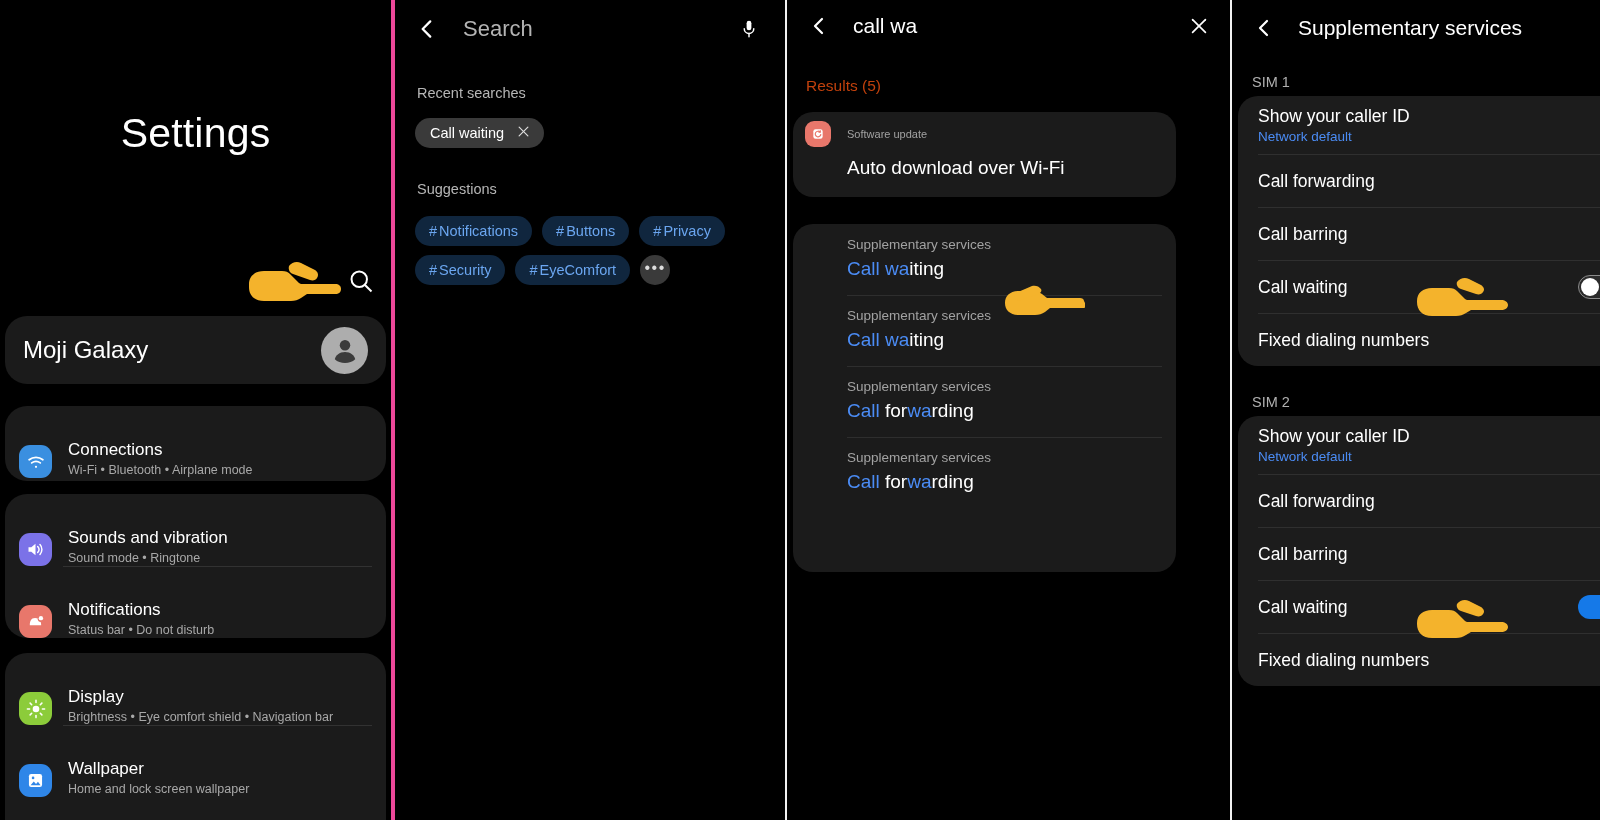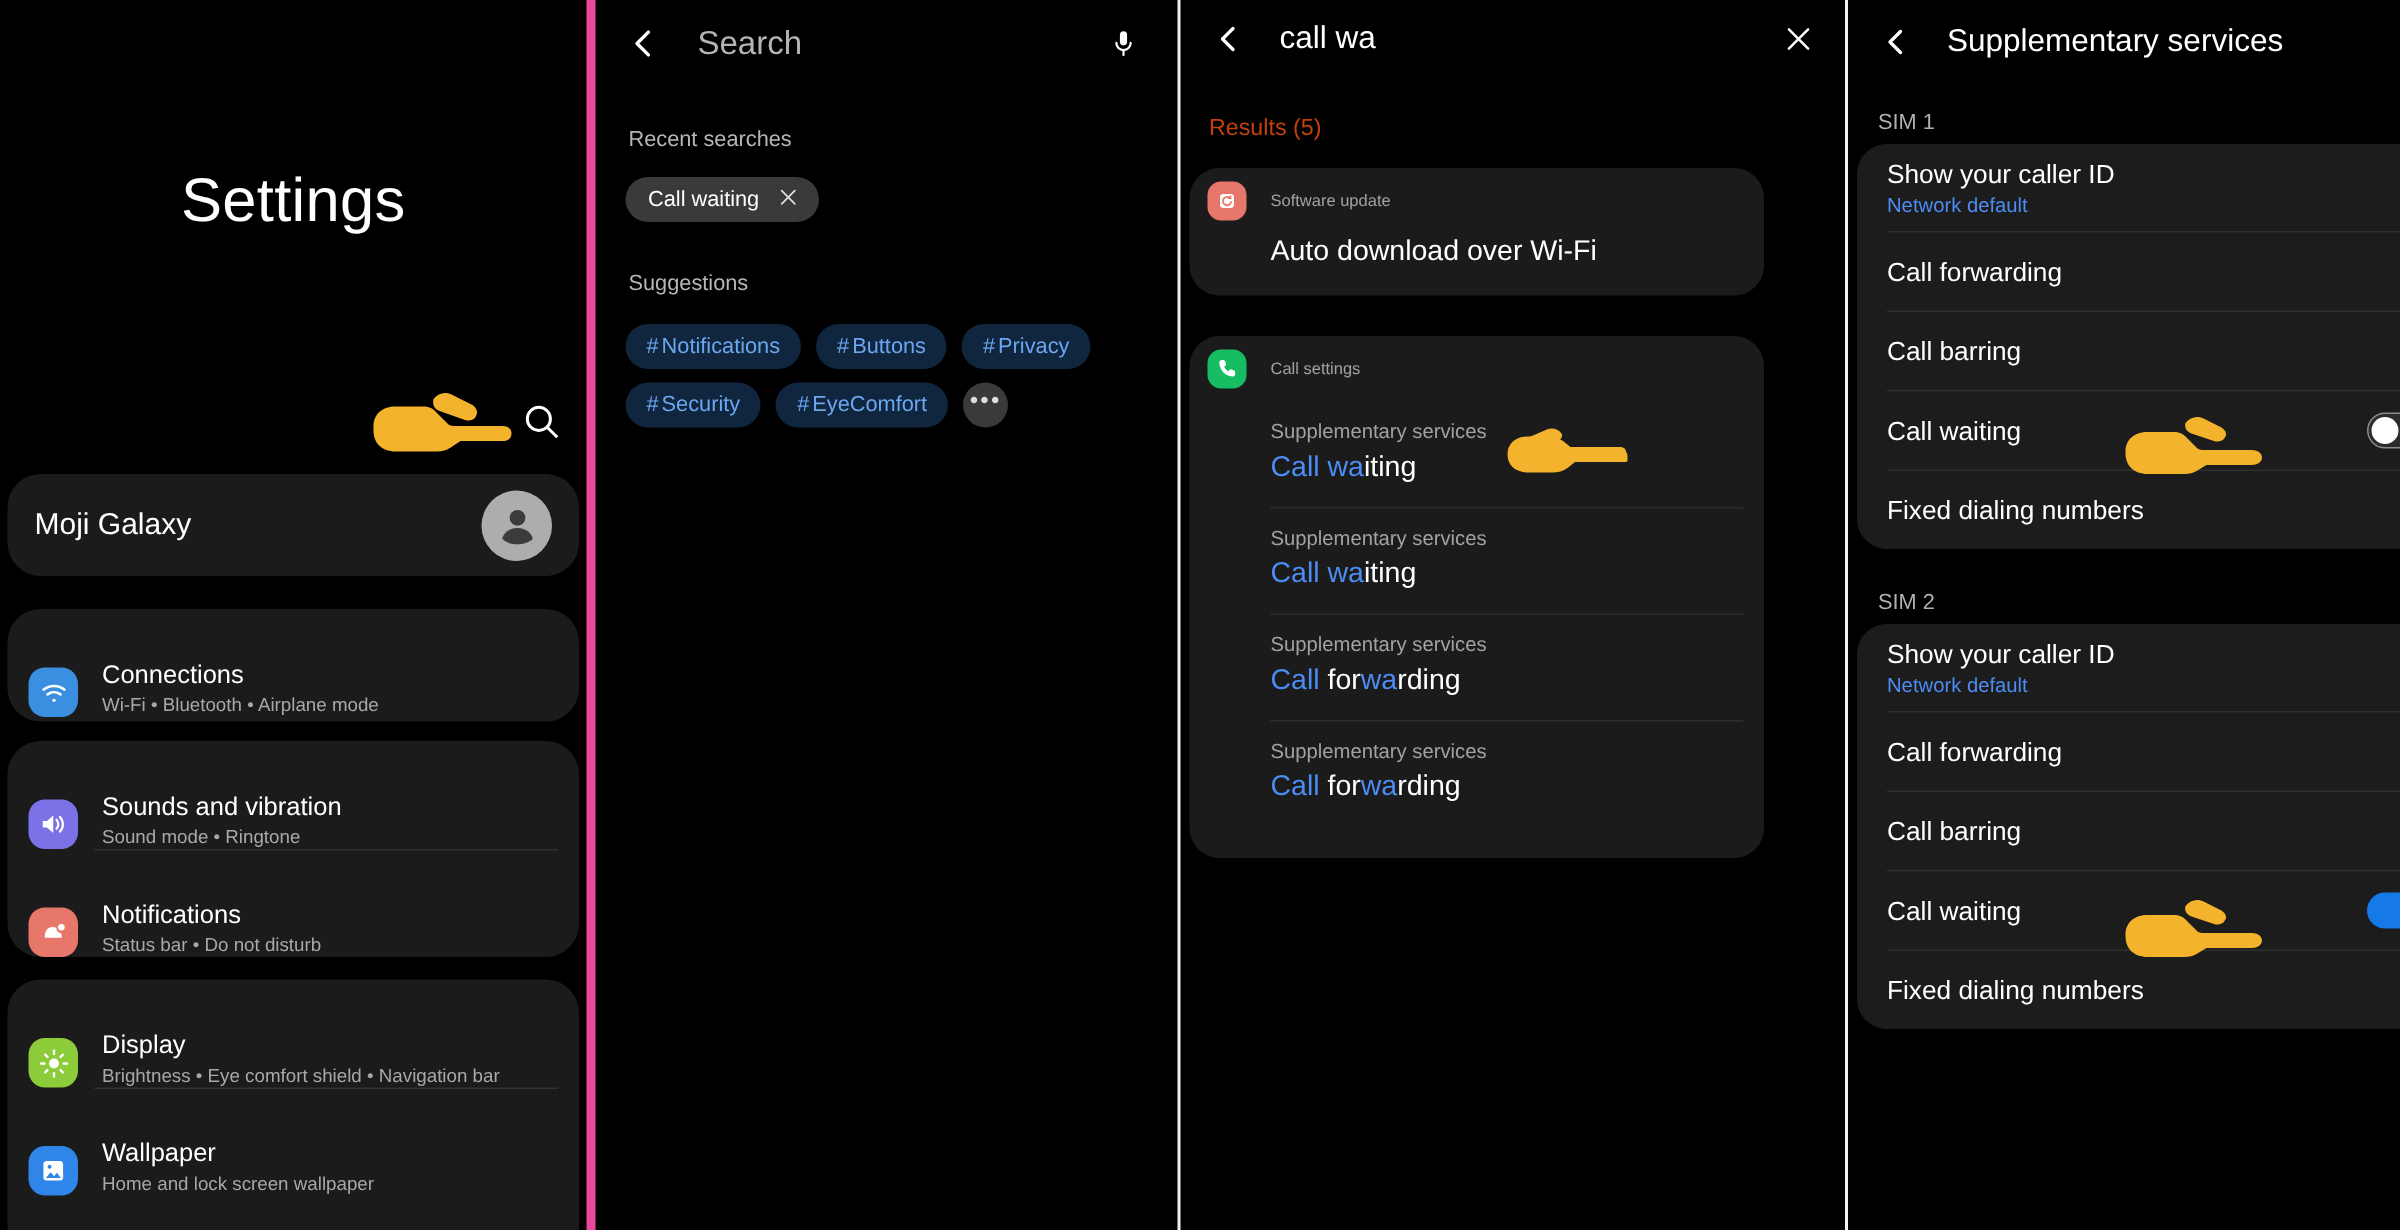--- a/index.html
+++ b/index.html
@@ -6,41 +6,41 @@
   html, body {
     width: 1600px; height: 820px;
     background: #000;
     font-family: "Liberation Sans", sans-serif;
     overflow: hidden;
   }
   .stage { position: relative; width: 1600px; height: 820px; background:#000; display:flex; }
 
   .panel { position: relative; height: 820px; background:#000; overflow: hidden; flex: none; }
   .p1 { width: 391px; }
-  .p2 { width: 394px; border-left: 6px solid #ec4899; }
+  .p2 { width: 394px; border-left: 4px solid #ec4899; }
   .p3 { width: 445px; border-left: 2px solid #f2f2f2; }
   .p4 { width: 418px; border-left: 2px solid #f2f2f2; }
 
   
   .settings-title {
     position:absolute; left:0; right:0; top:110px;
     text-align:center; color:#fff; font-size:41px; font-weight:400;
     letter-spacing:.2px;
   }
   .search-icon-btn {
     position:absolute; left:347px; top:267px; width:28px; height:28px;
   }
   .hand-p1 { position:absolute; left:245px; top:258px; width:100px; height:62px; }
 
   .profile-card {
     position:absolute; left:5px; top:316px; width:381px; height:68px;
     background:#1b1b1b; border-radius:22px;
     display:flex; align-items:center; padding:0 18px;
   }
-  .profile-name { color:#fff; font-size:20px; font-weight:400; flex:1; }
+  .profile-name { color:#fff; font-size:24px; font-weight:400; flex:1; }
   .avatar {
     width:47px; height:47px; border-radius:50%; background:#adadad;
     display:flex; align-items:center; justify-content:center; flex:none;
   }
 
   .group {
     position:absolute; left:5px; width:381px;
     background:#1b1b1b; border-radius:22px; overflow:hidden;
   }
   .g1 { top:406px; height:75px; }
@@ -347,28 +347,20 @@
             <path d="M15.2 9.2a4.2 4.2 0 1 0 1.1 3" stroke="#e8776b" stroke-width="1.8" fill="none"></path>
             <polyline points="15.4,6.4 15.6,9.4 12.7,9.3" stroke="#e8776b" stroke-width="1.6" fill="none"></polyline>
           </svg>
         </div>
         <div class="res-app-name">Software update</div>
       </div>
       <div class="res-main">Auto download over Wi-Fi</div>
     </div>
 
     <div class="res-card res-card-b">
-      <div class="res-app">
-        <div class="res-app-icon" style="background:#17bd63">
-          <svg viewBox="0 0 24 24" width="17" height="17" fill="#fff">
-            <path d="M7.6 4.2c1 0 1.7.6 2 1.5l.7 2.1c.3.8 0 1.6-.7 2l-1 .6c.7 2 2.2 3.6 4.2 4.4l.6-1c.4-.7 1.2-1 2-.7l2.1.7c.9.3 1.5 1.1 1.5 2v1.9c0 1.3-1.1 2.3-2.4 2.1C9.3 19 5 14.6 4 7.1 3.8 5.6 4.9 4.2 6.4 4.2z"></path>
-          </svg>
-        </div>
-        <div class="res-app-name">Call settings</div>
-      </div>
 
       <div class="res-item">
         <div class="res-item-sub">Supplementary services</div>
         <div class="res-item-title"><span class="hl">Call wa</span><span>iting</span></div>
       </div>
       <div class="res-item">
         <div class="res-item-sub">Supplementary services</div>
         <div class="res-item-title"><span class="hl">Call wa</span><span>iting</span></div>
       </div>
       <div class="res-item">

